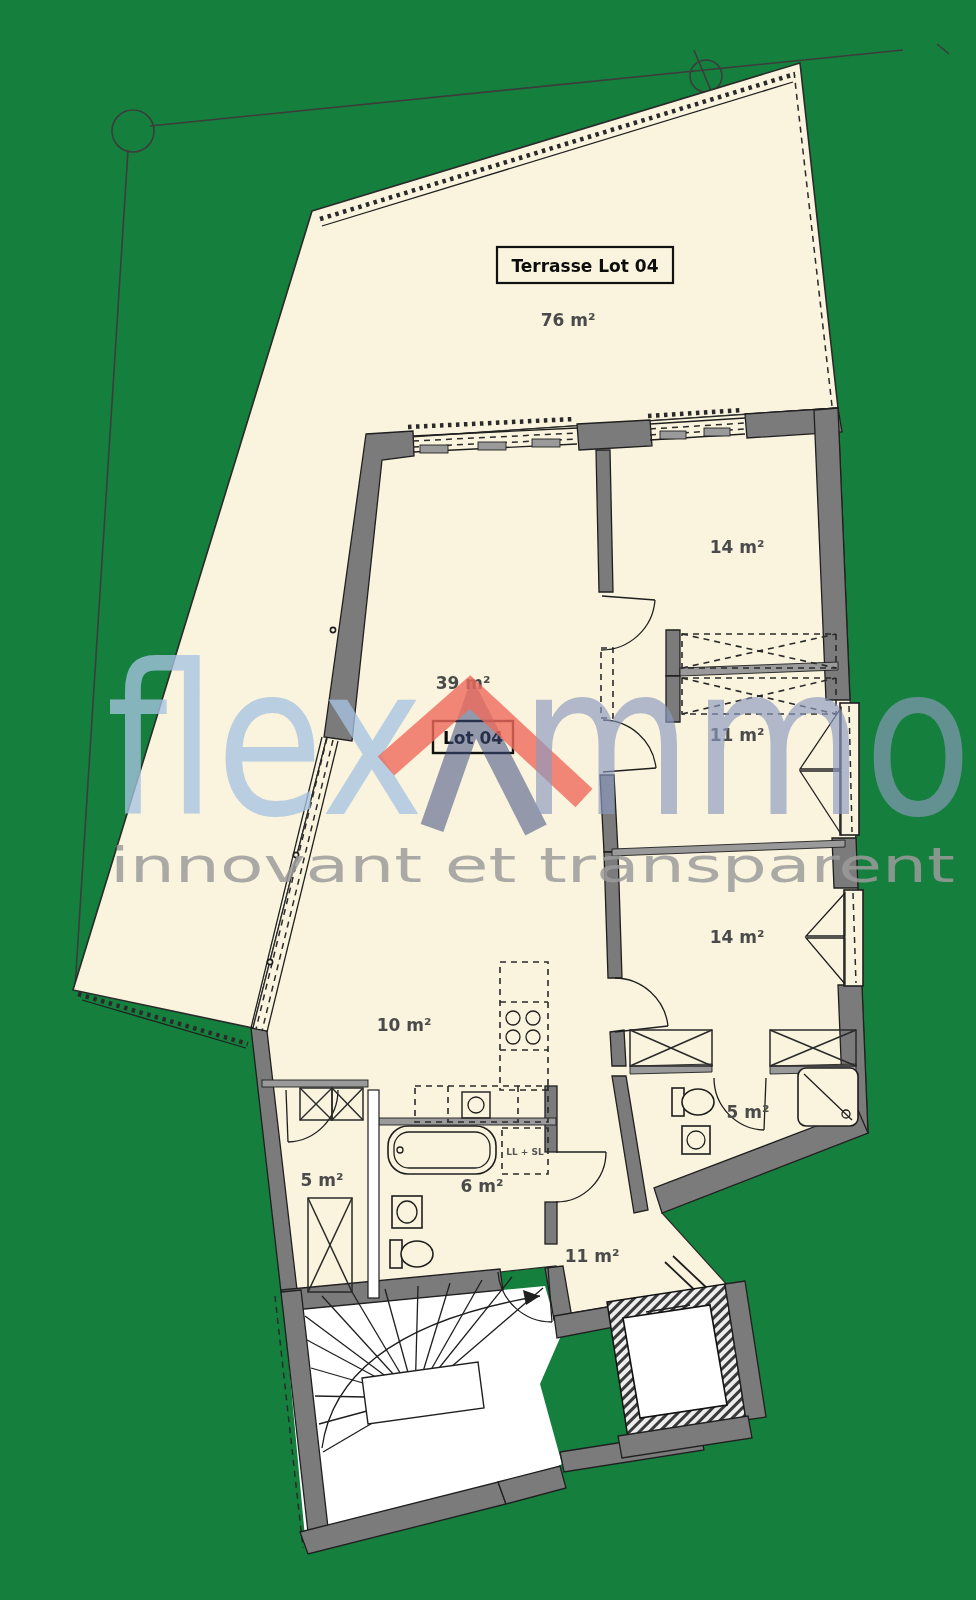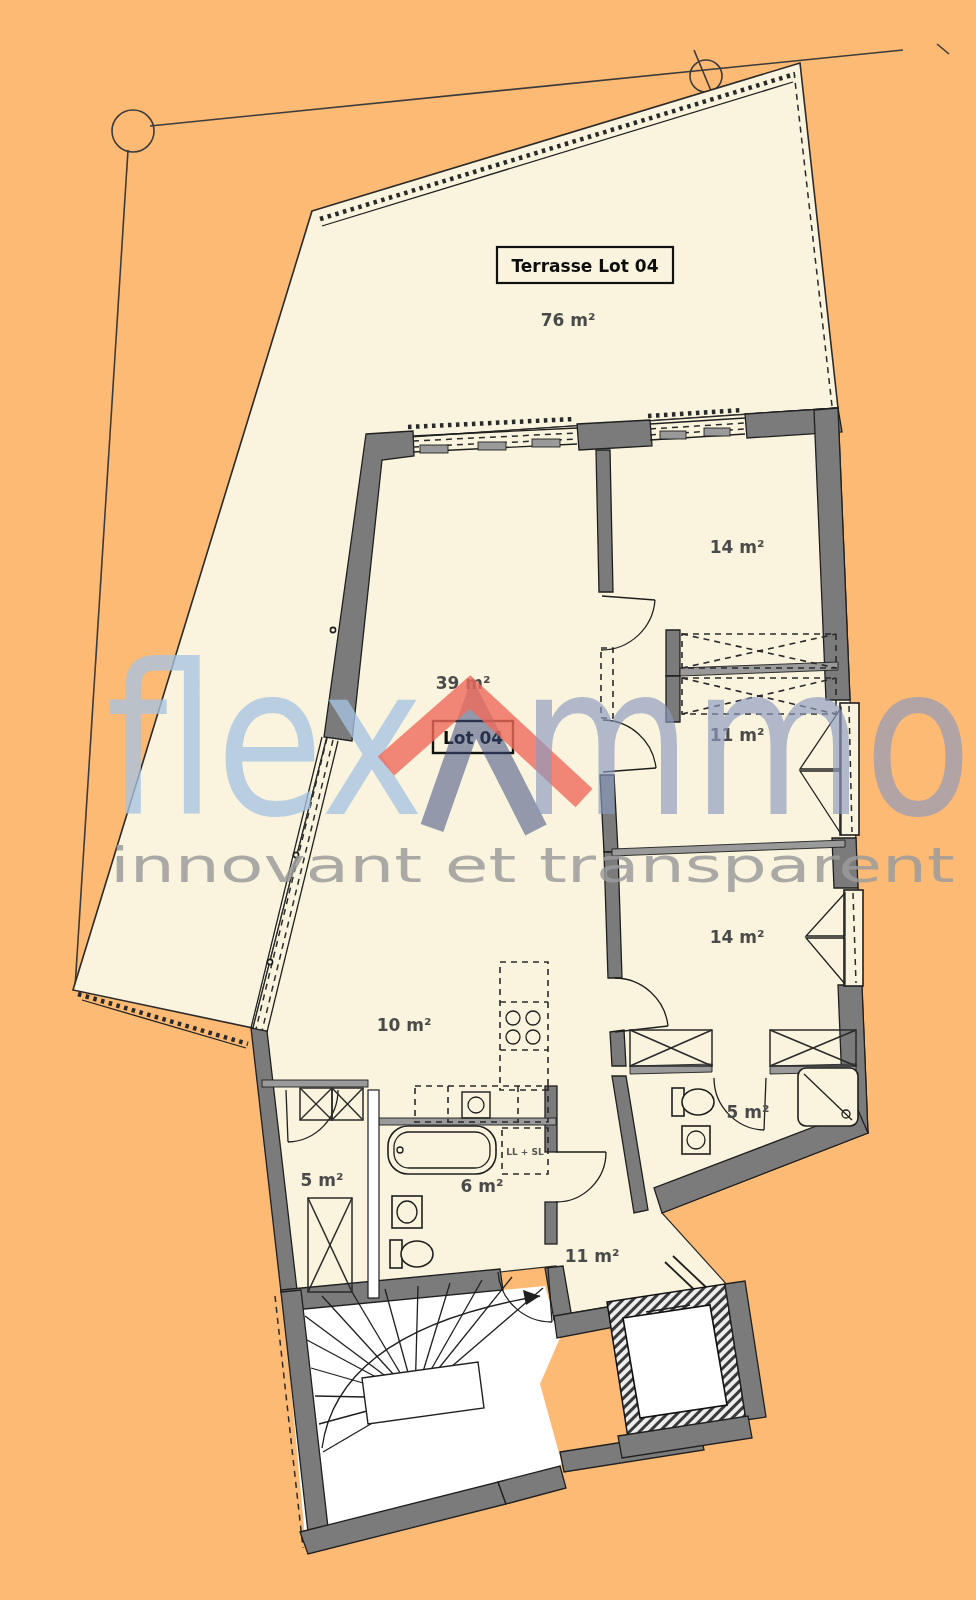--- a/index.html
+++ b/index.html
@@ -1,16 +1,16 @@
 <!DOCTYPE html>
 <html><head>
 <meta charset="utf-8">
 <style>
   html,body{margin:0;padding:0;background:#ffffff;}
-  .stage{position:relative;width:976px;height:1600px;background:#fdba74;overflow:hidden;
+  .stage{position:relative;width:976px;height:1600px;background:#15803d;overflow:hidden;
          font-family:"DejaVu Sans",sans-serif;}
   svg{display:block}
   .survey{stroke:#3c3c3c;stroke-width:1.6;fill:none}
   .terr{fill:#FAF4DE;stroke:#2a2a2a;stroke-width:1.6}
   .floor{fill:#FAF4DE;stroke:#2a2a2a;stroke-width:1.2}
   .wall{fill:#7B7B7B;stroke:#1F1F1F;stroke-width:1.3}
   .thinw{fill:#9A9A9A;stroke:#1F1F1F;stroke-width:.9}
   .ln{stroke:#1F1F1F;stroke-width:1.3;fill:none}
   .ln2{stroke:#1F1F1F;stroke-width:1.8;fill:none}
   .dash{stroke:#2a2a2a;stroke-width:1.5;fill:none;stroke-dasharray:6 5}

